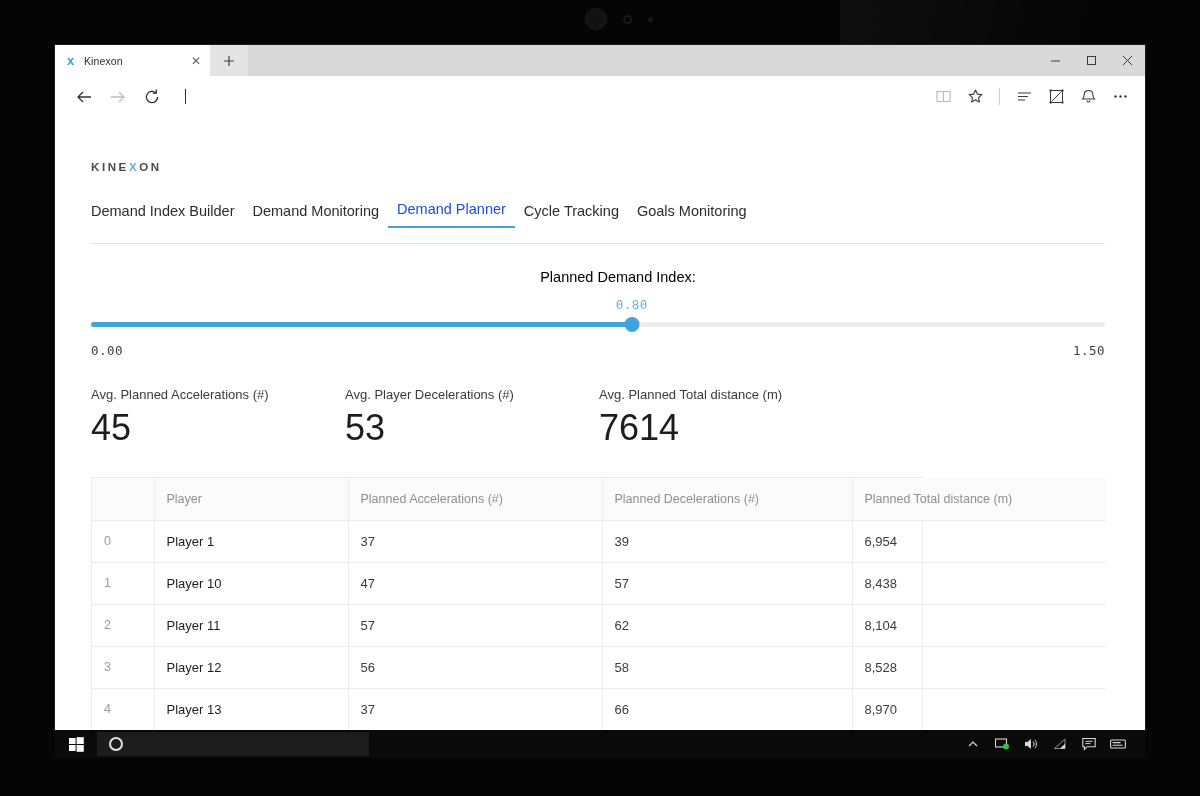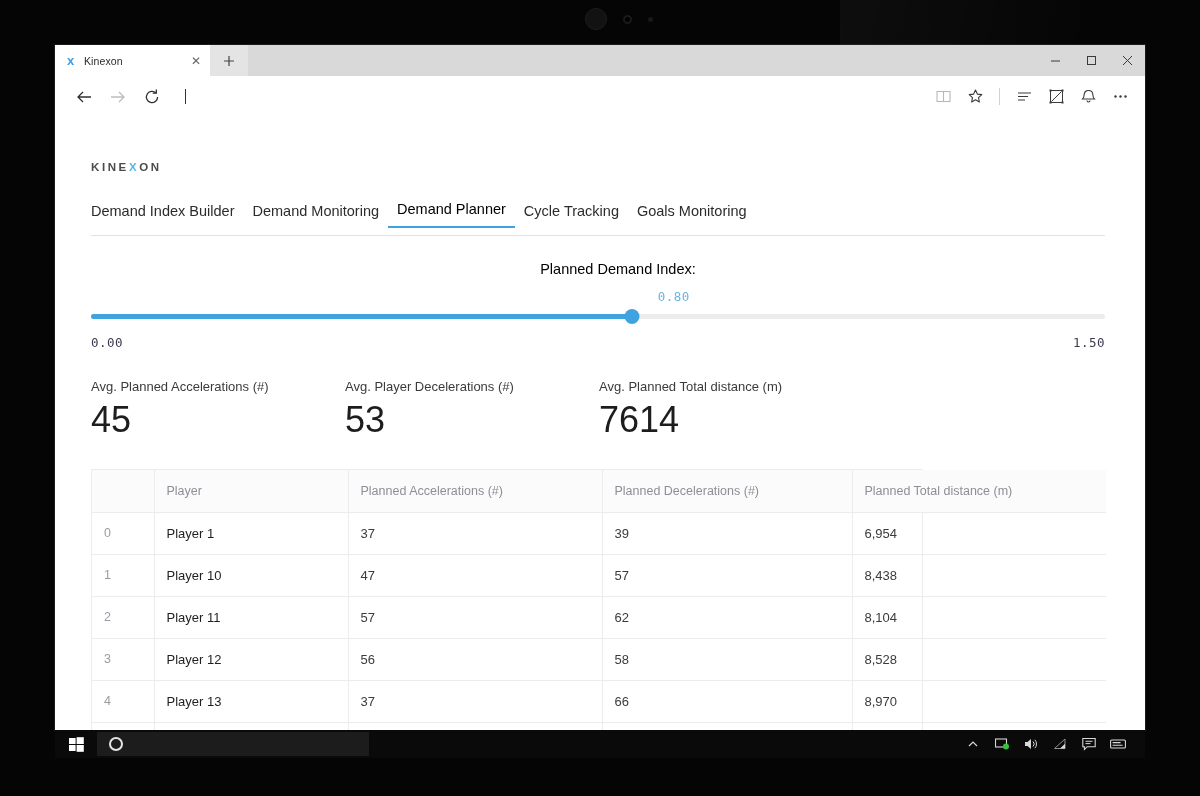--- a/index.html
+++ b/index.html
@@ -153,33 +153,33 @@
     color: #4a4a4a;
   }
   .brand .x { color: #59b4e8; }
 
   .navtabs {
     margin-top: 27px;
     display: flex; align-items: flex-end;
     gap: 0;
     border-bottom: 1px solid #e2e2e2;
     width: 1014px;
-    padding-bottom: 8px;
+    padding-bottom: 16px;
   }
   .navtab {
     font-size: 14.5px;
     color: #2c2c2c;
     padding: 0 9px 9px 9px;
     white-space: nowrap;
     position: relative;
     top: 1px;
   }
   .navtab:first-child { padding-left: 0; }
   .navtab.active {
-    color: #000000;
+    color: #1d4ed8;
     border-bottom: 2.5px solid #3fa3e0;
   }
 
   .slider-label {
     margin-top: 25px;
     font-size: 14.5px;
     color: #000000;
     text-align: center;
   }
 
@@ -438,21 +438,21 @@
         <div class="navtab">Demand Index Builder</div>
         <div class="navtab">Demand Monitoring</div>
         <div class="navtab active">Demand Planner</div>
         <div class="navtab">Cycle Tracking</div>
         <div class="navtab">Goals Monitoring</div>
       </div>
 
       <div class="slider-label">Planned Demand Index:</div>
 
       <div class="slider-wrap">
-        <div class="slider-value" id="sliderValue" style="left: 53.3333%; margin-left: 42px;">0.80</div>
+        <div class="slider-value" id="sliderValue" style="left: 53.3333%;">0.80</div>
         <div class="slider-track"></div>
         <div class="slider-fill" id="sliderFill" style="width: 53.3333%;"></div>
         <div class="slider-handle" id="sliderHandle" style="left: 53.3333%;"></div>
       </div>
 
       <div class="slider-ends">
         <span class="slider-min">0.00</span>
         <span class="slider-max">1.50</span>
       </div>
 

